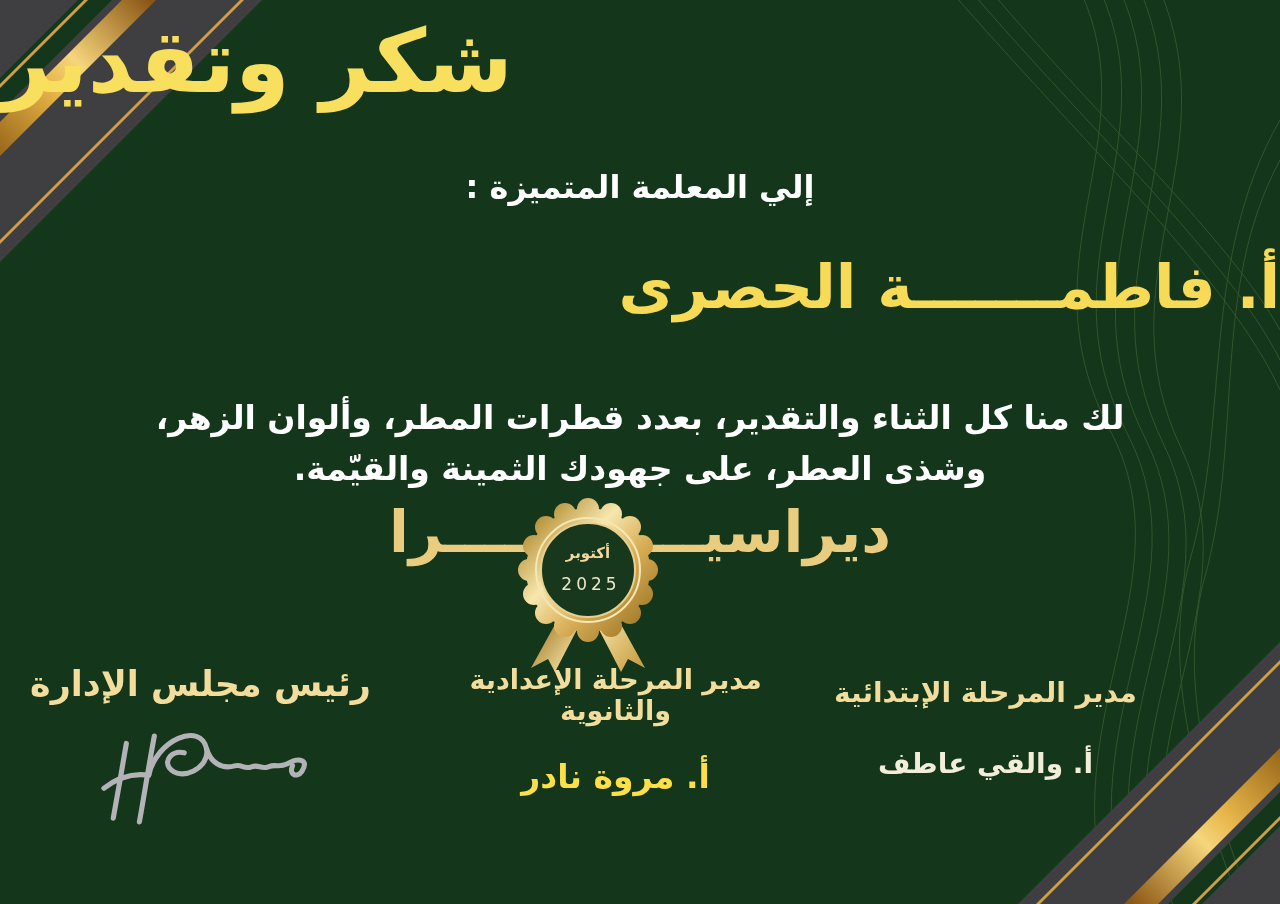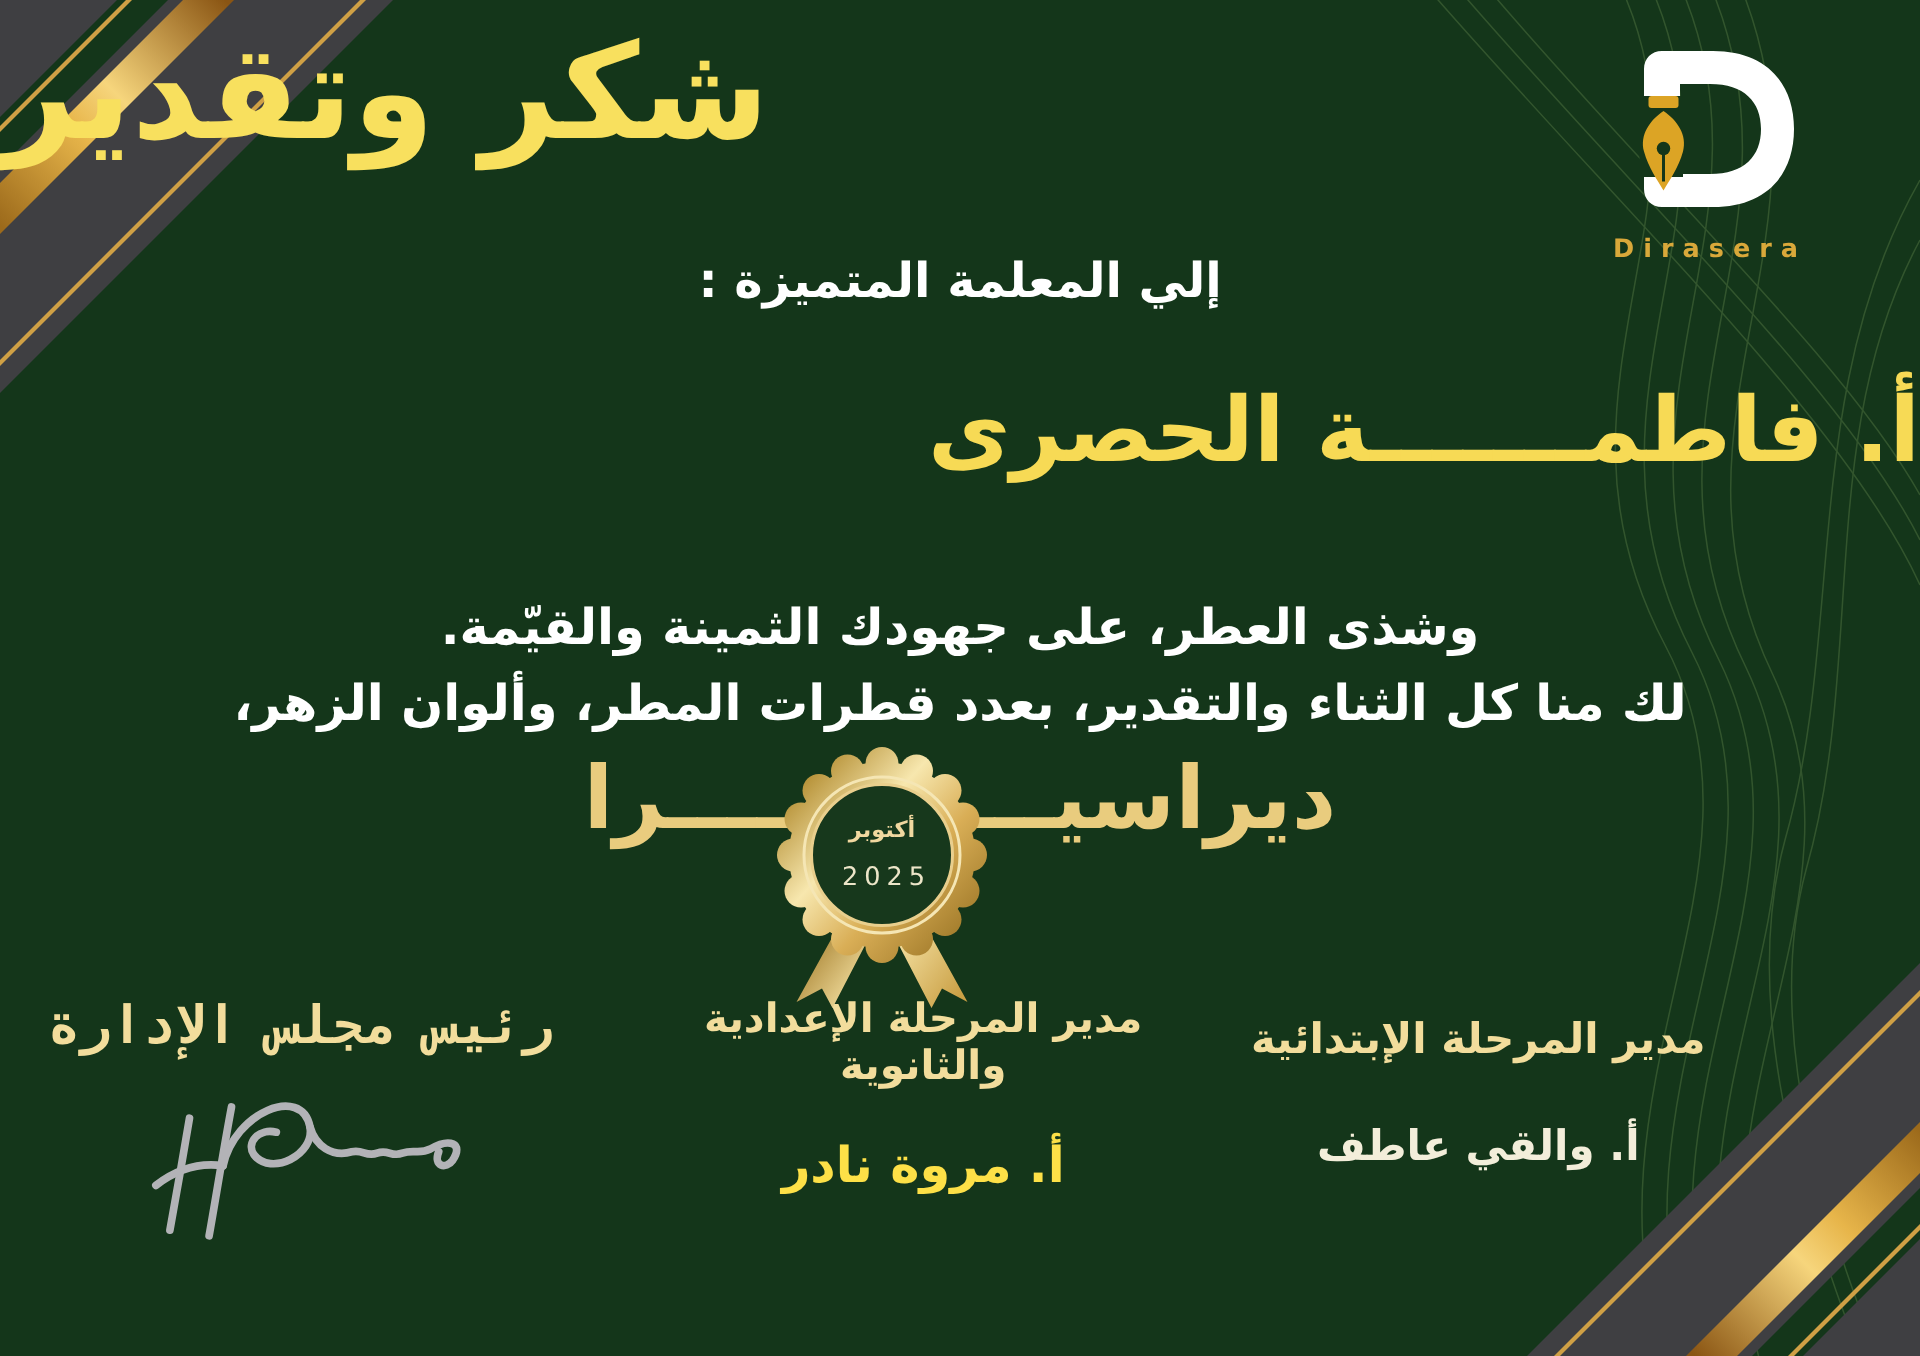--- a/index.html
+++ b/index.html
@@ -40,21 +40,21 @@
   }
   .org-name{
     position:absolute;z-index:2;top:498px;left:0;right:0;
     text-align:center;font-size:58px;font-weight:bold;color:#e9cc7e;
   }
   .medal{position:absolute;z-index:3;left:503px;top:498px;width:170px;height:176px;}
 
   .sig{position:absolute;z-index:2;text-align:center;}
   .sig-title{font-weight:bold;color:#f2dd9c;}
   .sig-name{font-weight:bold;margin-top:30px;}
-  .sig-left{left:28px;top:664px;width:345px;font-family:Liberation Mono, monospace;}
+  .sig-left{left:28px;top:664px;width:345px;}
   .sig-left .sig-title{font-size:35px;}
   .sig-mid{left:428px;top:664px;width:375px;}
   .sig-mid .sig-title{font-size:27px;}
   .sig-mid .sig-name{font-size:33px;color:#fde047;margin-top:31px;}
   .sig-right{left:818px;top:676px;width:335px;}
   .sig-right .sig-title{font-size:28px;}
   .sig-right .sig-name{font-size:28px;color:#f3eeda;margin-top:38px;}
   .signature-svg{margin-top:4px;}
 </style>
 </head>
@@ -102,42 +102,28 @@
         <stop offset="1" stop-color="#9c6a1b"></stop>
       </linearGradient>
     </defs>
     <polygon points="0,0 78,0 0,78" fill="#3f3f42"></polygon>
     <polygon points="84,0 88,0 0,88 0,84" fill="#cfa045"></polygon>
     <polygon points="112,0 262,0 0,262 0,112" fill="#3f3f42"></polygon>
     <polygon points="122,0 156,0 0,156 0,122" fill="url(#goldBR)"></polygon>
     <polygon points="240,0 244,0 0,244 0,240" fill="#cfa045"></polygon>
   </svg>
 
-  <div class="logo">
-    <svg width="120" height="116" viewBox="0 0 120 116">
-      <path fill="#ffffff" fill-rule="evenodd" d="
-        M28,6 H62 C97,6 116,27 116,58 C116,89 97,110 62,110 H28
-        C21,110 16,105 16,98 V18 C16,11 21,6 28,6 Z
-        M40,28 H60 C83,28 94,40 94,58 C94,76 83,88 60,88 H40 Z"></path>
-      <rect x="13" y="36" width="29" height="54" fill="#14361a"></rect>
-      <rect x="19" y="36" width="20" height="8" rx="2" fill="#dca425"></rect>
-      <path fill="#dca425" d="M29,46 C20,52 13,62 16,73 C19,84 25,92 29,99 C33,92 39,84 42,73 C45,62 38,52 29,46 Z"></path>
-      <circle cx="29" cy="71" r="4.5" fill="#14361a"></circle>
-      <rect x="28" y="75" width="2" height="18" fill="#14361a"></rect>
-    </svg>
-    <div class="logo-wordmark">Dirasera</div>
-  </div>
 
   <h1 class="title" dir="rtl">شكر وتقدير</h1>
   <div class="subtitle" dir="rtl">إلي المعلمة المتميزة :</div>
   <div class="recipient" dir="rtl">أ. فاطمـــــــة الحصرى</div>
 
   <div class="bodytext" dir="rtl">
+    <div>لك منا كل الثناء والتقدير، بعدد قطرات المطر، وألوان الزهر،</div>
     <div>وشذى العطر، على جهودك الثمينة والقيّمة.</div>
-    <div>لك منا كل الثناء والتقدير، بعدد قطرات المطر، وألوان الزهر،</div>
   </div>
 
   <div class="org-name" dir="rtl">ديراسيـــــــــــــرا</div>
 
   <div class="medal">
     <svg width="170" height="176" viewBox="0 0 170 176">
       <defs>
         <linearGradient id="medalGold" x1="20" y1="20" x2="150" y2="140" gradientUnits="userSpaceOnUse">
           <stop offset="0" stop-color="#a9801f"></stop>
           <stop offset="0.35" stop-color="#f7e7ae"></stop>

